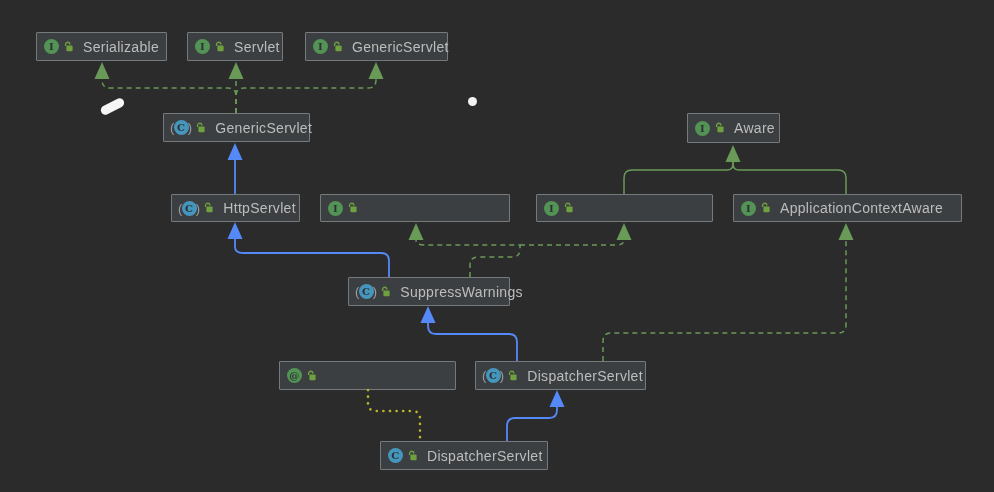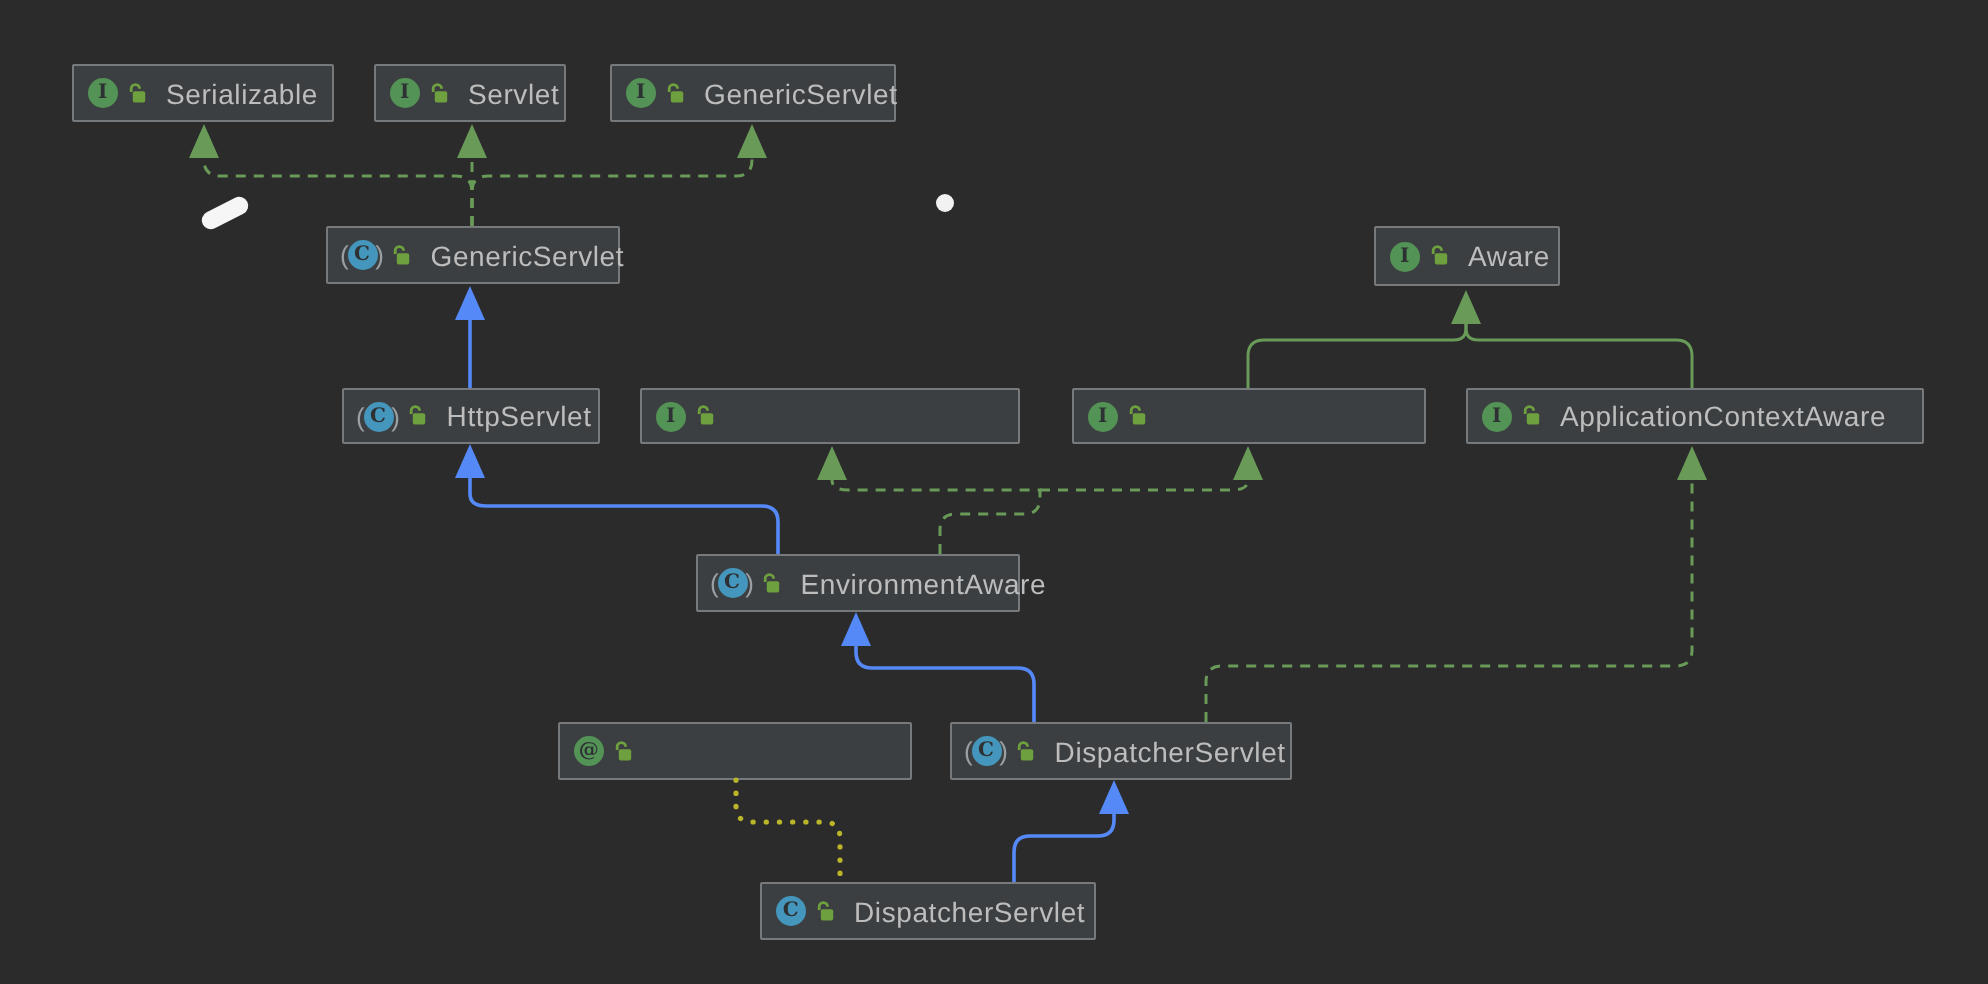--- a/index.html
+++ b/index.html
@@ -176,21 +176,21 @@
       <div class="node" style="left: 348px; top: 277px; width: 162px; height: 29px;">
         <span class="icon">
           <span class="paren">(</span>
           <span class="circle" style="background: rgb(69, 150, 188);">C</span>
           <span class="paren">)</span>
         </span>
         <svg class="key" width="11" height="12" viewBox="0 0 11 12">
           <path d="M2.6 5 V3.4 a2.1 2.1 0 0 1 4.2 0" fill="none" stroke="#6FA03F" stroke-width="1.4"></path>
           <rect x="3.4" y="4.6" width="6.2" height="5.6" rx="1" fill="#6FA03F"></rect>
         </svg>
-        <span class="label">EnvironmentAware</span>
+        <span class="label">SuppressWarnings</span>
       </div>
       <div class="node" style="left: 279px; top: 361px; width: 177px; height: 29px;">
         <span class="icon">
           <span class="circle" style="background: rgb(84, 147, 86);">@</span>
         </span>
         <svg class="key" width="11" height="12" viewBox="0 0 11 12">
           <path d="M2.6 5 V3.4 a2.1 2.1 0 0 1 4.2 0" fill="none" stroke="#6FA03F" stroke-width="1.4"></path>
           <rect x="3.4" y="4.6" width="6.2" height="5.6" rx="1" fill="#6FA03F"></rect>
         </svg>
       </div>

